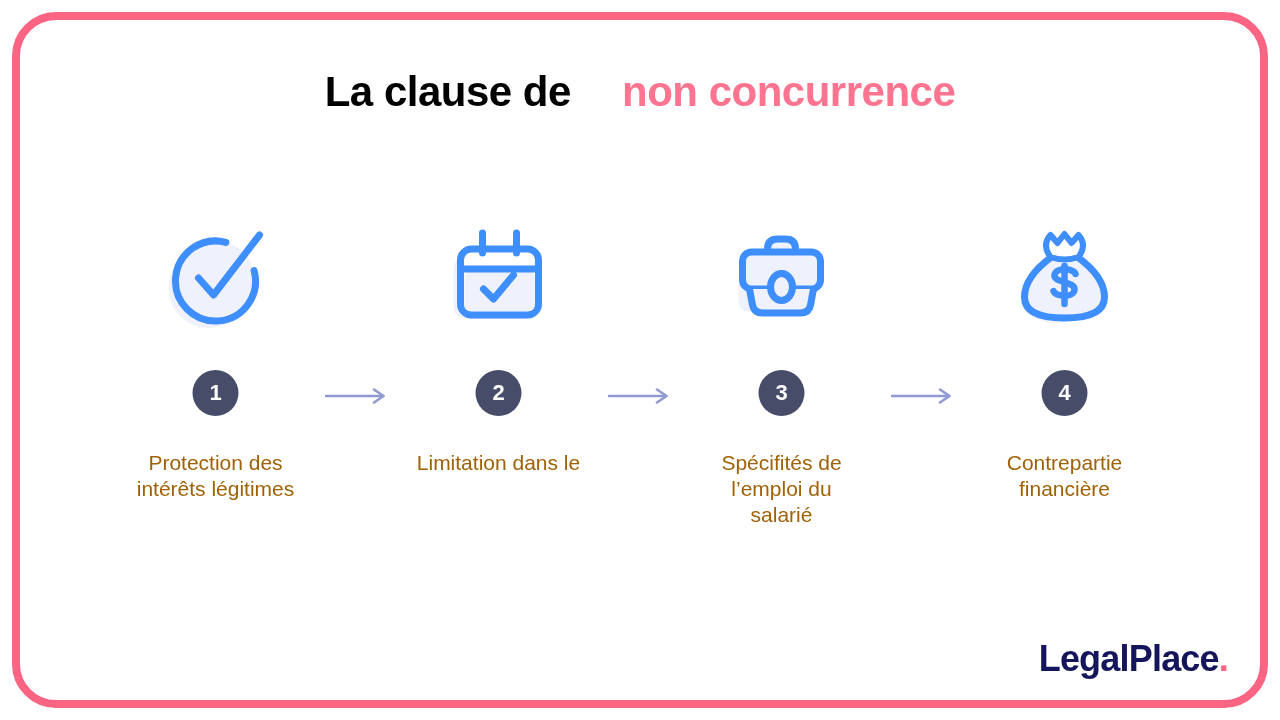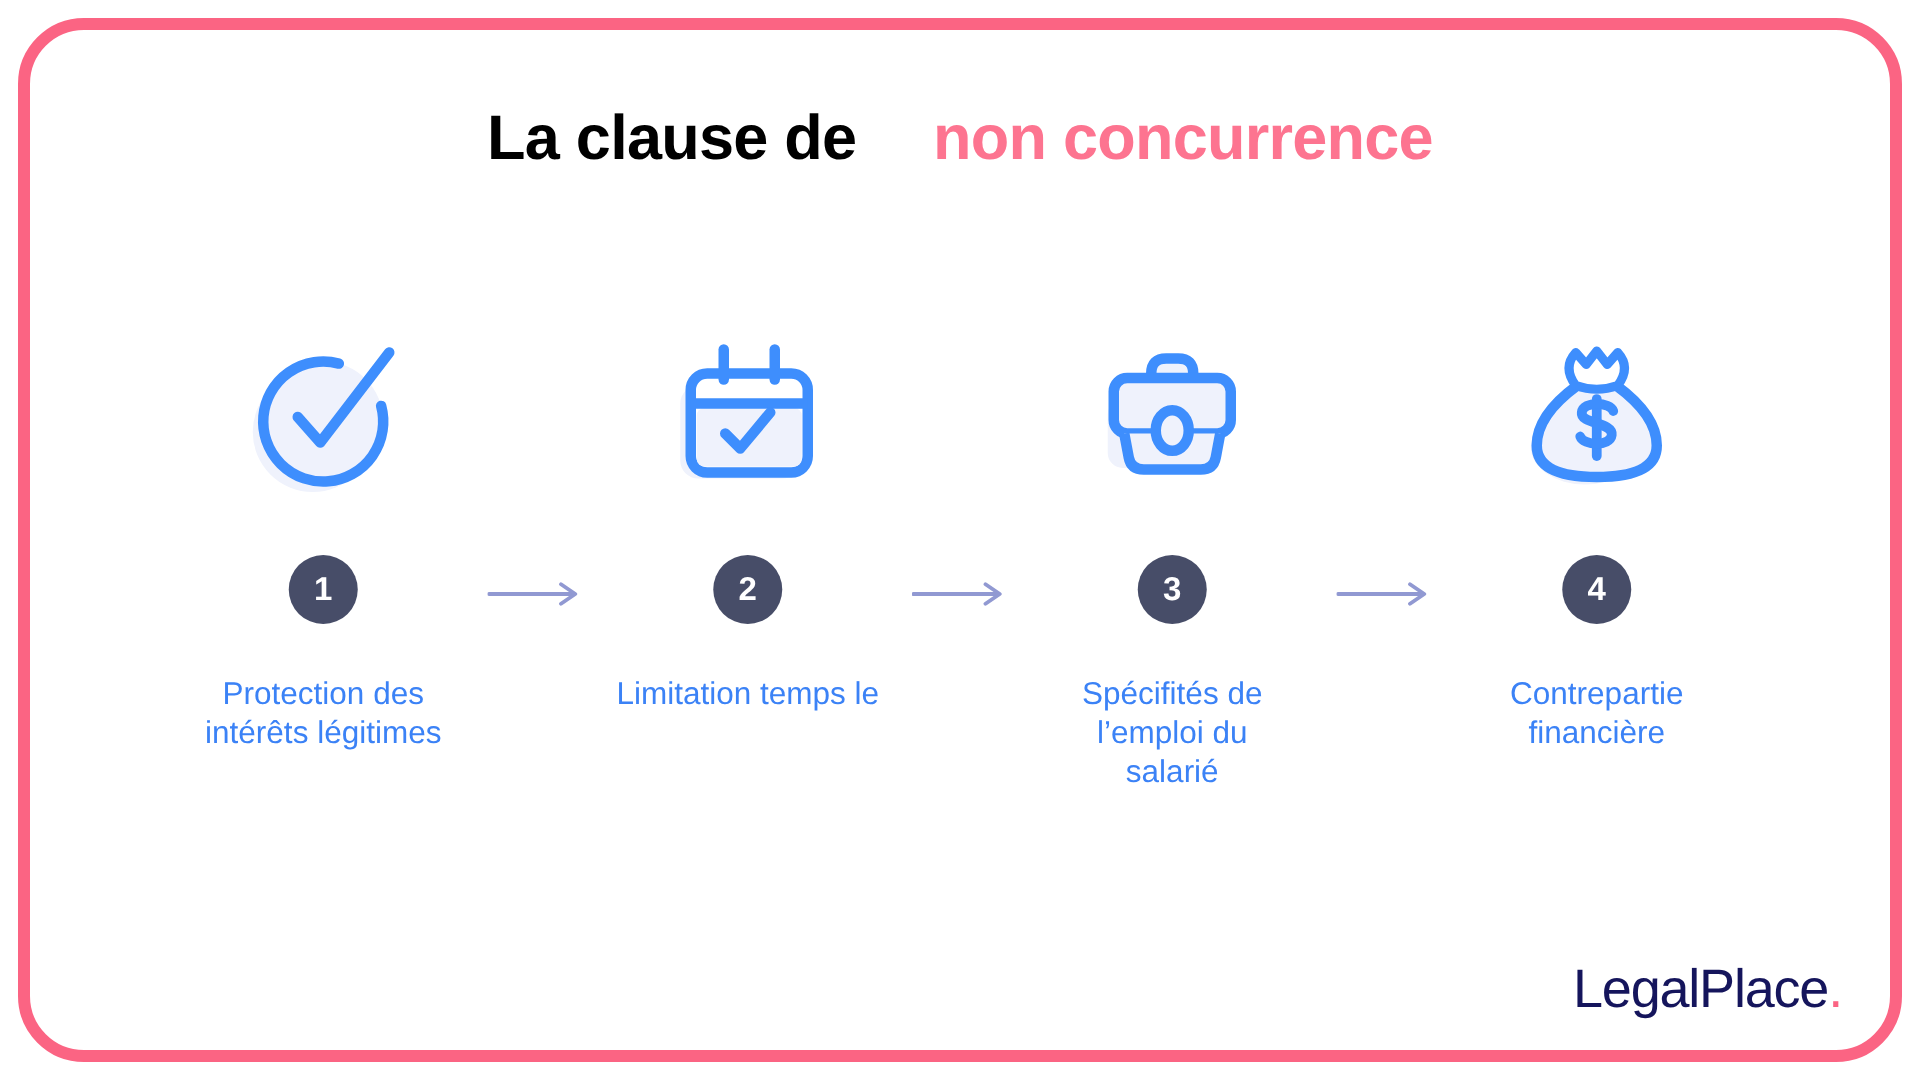--- a/index.html
+++ b/index.html
@@ -38,32 +38,32 @@
   .badge {
     margin-top:36px;
     width:46px; height:46px; border-radius:50%;
     background:#474D68; color:#ffffff;
     display:flex; align-items:center; justify-content:center;
     font-size:22px; font-weight:700;
   }
   .label {
     margin-top:34px;
     font-size:21px; line-height:26px;
-    color:#3b82f6; text-align:center;
+    color:#a16207; text-align:center;
   }
   .label span { display:block; }
 
   .arrow { position:absolute; top:388px; width:62px; height:16px; }
   .arrow-1 { left:325px; }
   .arrow-2 { left:608px; }
   .arrow-3 { left:891px; }
 
   .logo {
     position:absolute; right:52px; bottom:40px;
-    font-size:36px; font-weight:400; letter-spacing:-0.8px;
+    font-size:36px; font-weight:700; letter-spacing:-0.8px;
     white-space:nowrap;
   }
   .logo-brand { color:#15155C; }
   .logo-dot { color:#FB6483; }
 </style>
 </head>
 <body>
 
 <div class="frame"></div>
 
@@ -98,21 +98,21 @@
         <line x1="17" y1="45" x2="95" y2="45" stroke="#3E8EFD" stroke-width="7"></line>
         <line x1="39" y1="9" x2="39" y2="29" stroke="#3E8EFD" stroke-width="7" stroke-linecap="round"></line>
         <line x1="73" y1="9" x2="73" y2="29" stroke="#3E8EFD" stroke-width="7" stroke-linecap="round"></line>
         <path d="M 40 65 L 50 75 L 70 51" fill="none" stroke="#3E8EFD" stroke-width="7" stroke-linecap="round" stroke-linejoin="round"></path>
       </svg>
     </div>
     <div class="badge">
         <span>2</span>
       </div>
     <div class="label">
-      <span>Limitation temps le</span>
+      <span>Limitation dans le</span>
     </div>
   </div>
 
   <div class="step">
     <div class="icon-wrap">
       <svg width="110" height="110" viewBox="0 0 110 110">
         <rect x="12" y="42" width="76" height="46" rx="10" fill="#EFF2FC"></rect>
         <path d="M 41 30 V 25 Q 41 15 51 15 H 59 Q 69 15 69 25 V 30" fill="#EFF2FC" stroke="#3E8EFD" stroke-width="7" stroke-linecap="round"></path>
         <rect x="16" y="28" width="78" height="37" rx="9" fill="#EFF2FC" stroke="#3E8EFD" stroke-width="7"></rect>
         <path d="M 23 65 L 26 81 Q 27.5 89 36 89 H 74 Q 82.5 89 84 81 L 87 65" fill="#EFF2FC" stroke="#3E8EFD" stroke-width="7" stroke-linejoin="round"></path>

